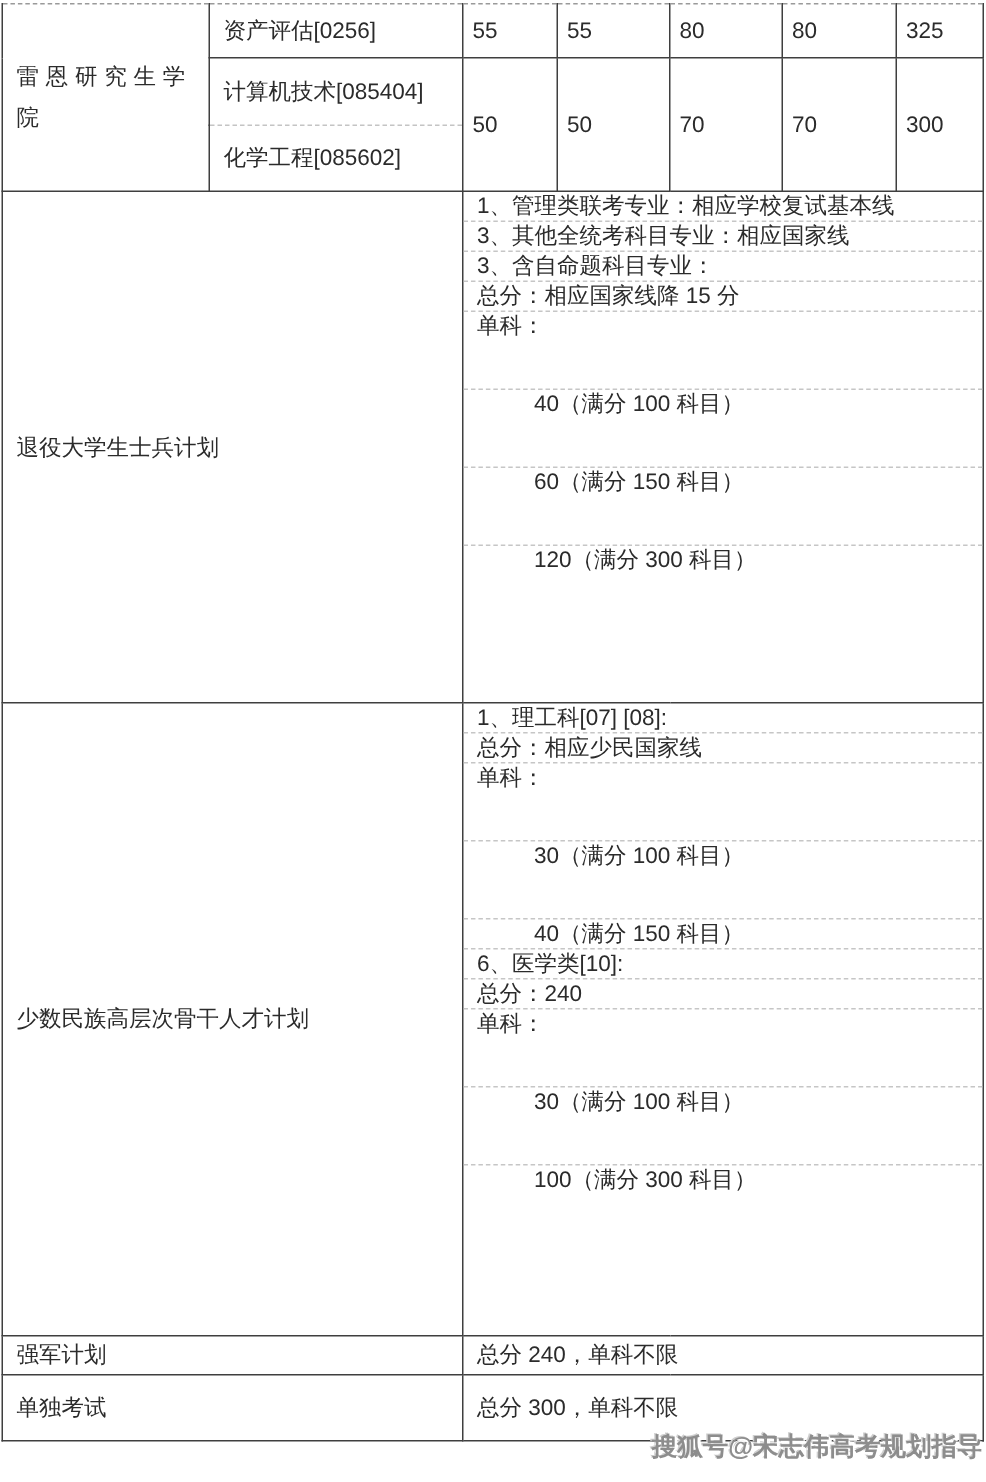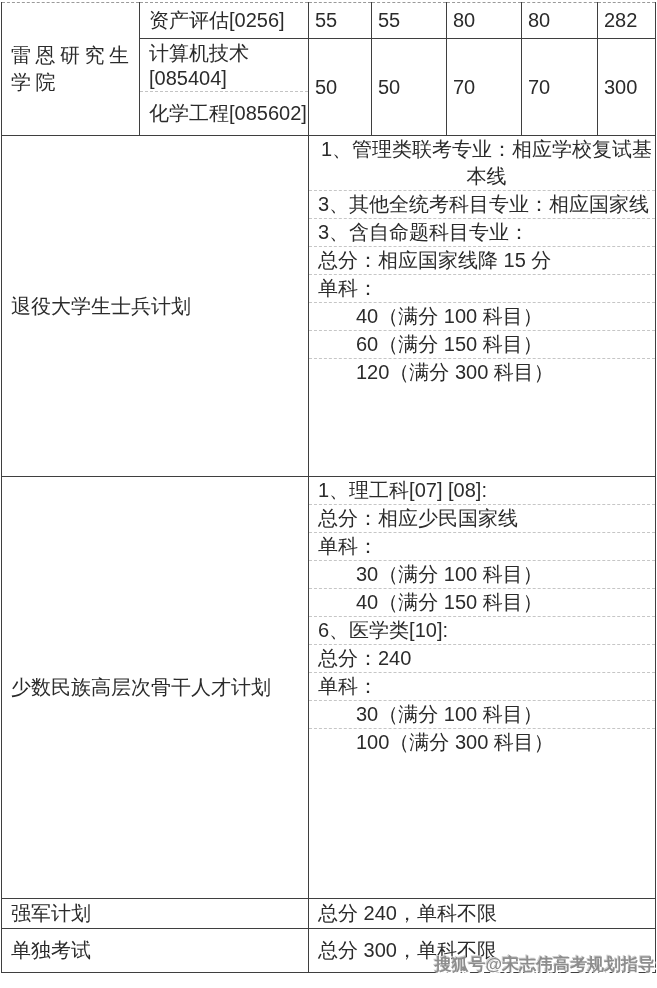--- a/index.html
+++ b/index.html
@@ -12,21 +12,21 @@
     overflow: hidden;
   }
   table.score-table {
     border-collapse: collapse;
     table-layout: fixed;
     width: 654px;
     margin: 2px 0 0 1px;
   }
   td {
     border: 1px solid #3f3f3f;
-    font-size: 20px;
+    font-size: 15px;
     color: #2b2b2b;
     vertical-align: middle;
     overflow: hidden;
   }
   tr.r1 td { border-top: 1px dashed #9a9a9a; }
   tr.r1 { height: 36px; }
   tr.r2 { height: 45px; }
   tr.r3 { height: 44px; }
   tr.r4 { height: 341px; }
   tr.r5 { height: 422px; }
@@ -46,21 +46,21 @@
   .lines { display: flex; flex-direction: column; height: 100%; }
   .line {
     flex: 1;
     display: flex;
     align-items: center;
     padding-left: 9px;
     border-top: 1px dashed #c6c6c6;
     text-align: center;
   }
   .line:first-child { border-top: none; }
-  .line.indent { padding-left: 47px; }
+  .line.indent { padding-left: 47px; margin-top: 32px; }
   td.value-cell { padding-left: 9px; }
   .watermark {
     position: absolute;
     top: 953px;
     right: 2px;
     font-size: 17px;
     font-weight: bold;
     color: #8d8d8d;
     letter-spacing: 0px;
     text-shadow: 2px 2px 0 #ffffff, -1px -1px 0 #cfcfcf, 1px 1px 0 #ffffff;
@@ -81,21 +81,21 @@
     <col style="width:58px">
   </colgroup>
   <tbody>
     <tr class="r1">
       <td class="school" rowspan="3">雷恩研究生学院</td>
       <td class="major">资产评估[0256]</td>
       <td class="score">55</td>
       <td class="score">55</td>
       <td class="score">80</td>
       <td class="score">80</td>
-      <td class="score">282</td>
+      <td class="score">325</td>
     </tr>
     <tr class="r2">
       <td class="major">计算机技术[085404]</td>
       <td class="score" rowspan="2">50</td>
       <td class="score" rowspan="2">50</td>
       <td class="score" rowspan="2">70</td>
       <td class="score" rowspan="2">70</td>
       <td class="score" rowspan="2">300</td>
     </tr>
     <tr class="r3">

